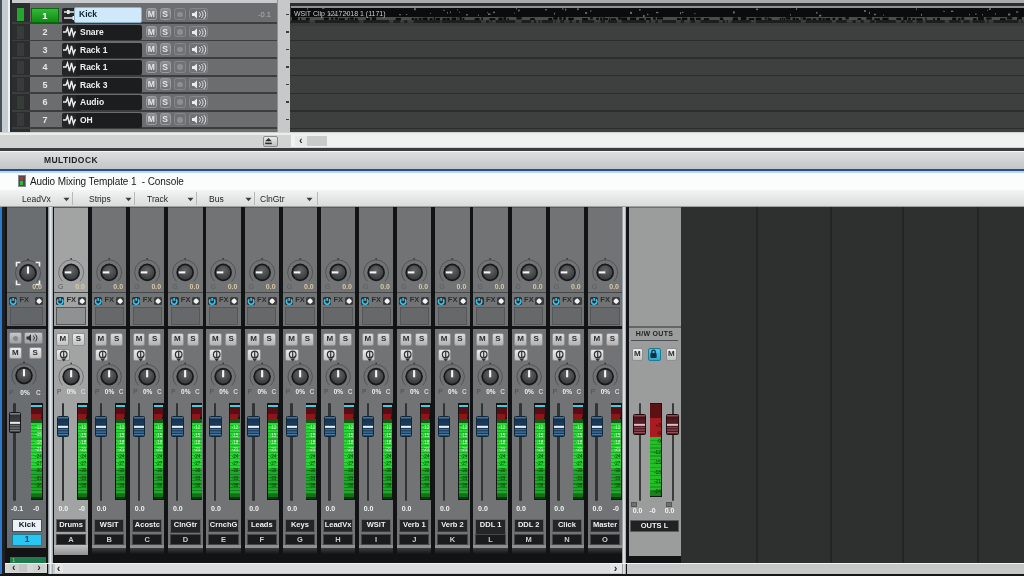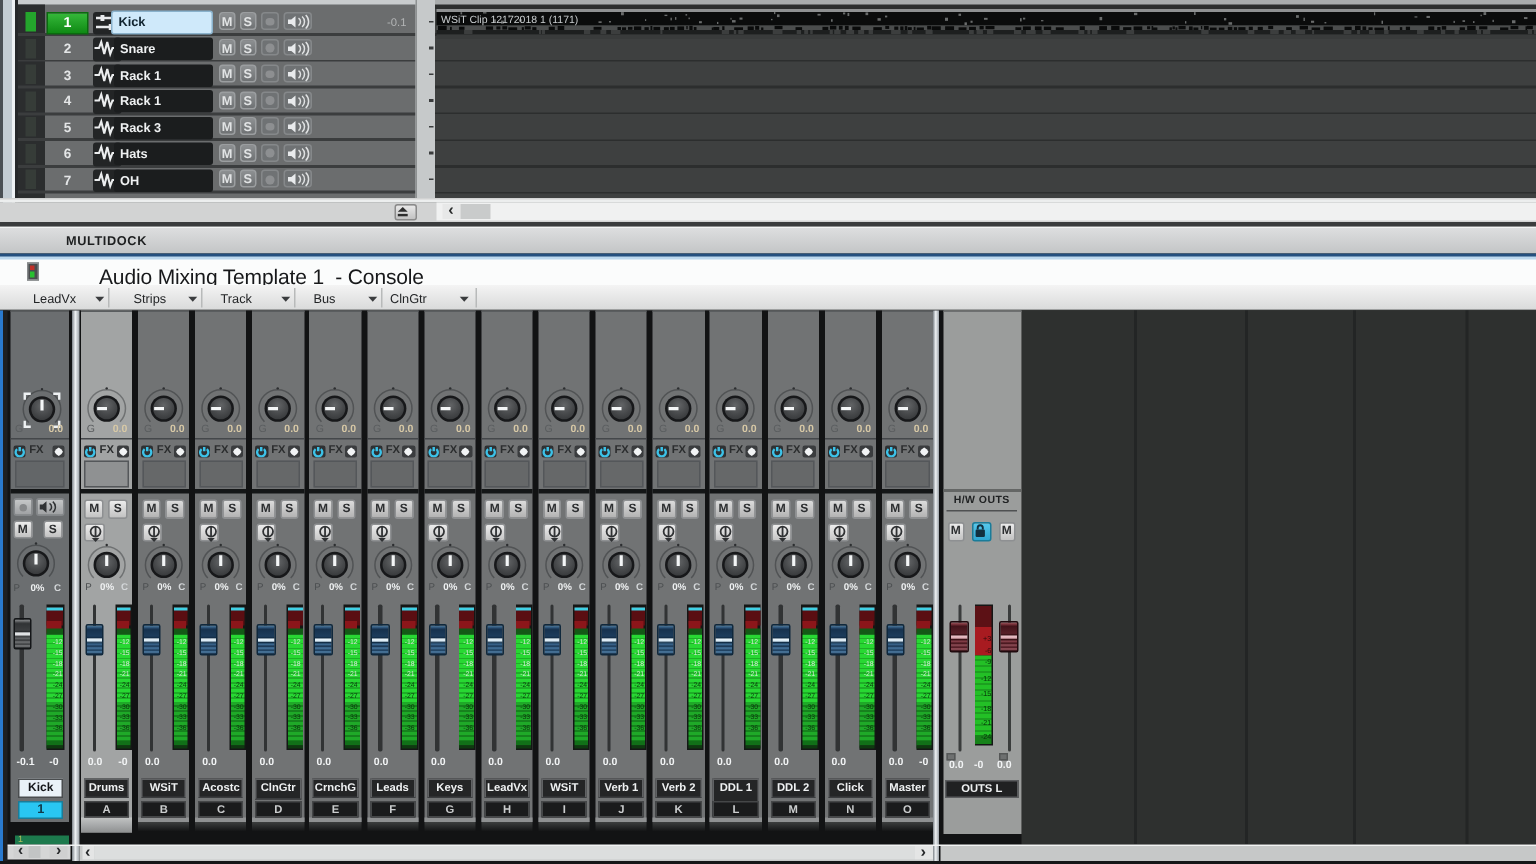--- a/index.html
+++ b/index.html
@@ -125,21 +125,21 @@
   </div>
 <div style="position:absolute;left:12px;top:109.85px;width:266px;height:1.8px;background:#3b3d3e;"></div>
 <div style="position:absolute;left:290px;top:110.05px;width:734px;height:1.5px;background:#2c2e2e;"></div>
 <div style="position:absolute;left:17px;top:95.75px;width:7px;height:13px;background:#363c38;"></div>
 <div style="position:absolute;left:31px;top:95.25px;width:28px;height:15.5px;color:#e4e6e7;font-weight:bold;font-size:9px;text-align:center;line-height:15px;">6</div>
 <div style="position:absolute;left:61.5px;top:95.25px;width:19px;height:15.5px;background:#232526;border-radius:2px;text-align:center;line-height:13px;">
     <svg width="18" height="14" viewBox="0 0 18 14">
       <path d="M1 7h3l1.5-4 2 8 2-8 2 8 1.5-4h4" stroke="#eceeef" stroke-width="1.4" fill="none"></path>
     </svg>
   </div>
-<div style="position:absolute;left:76px;top:95.25px;width:65.5px;height:15px;background:#1b1d1e;border-radius:2px;color:#eff1f2;font-weight:bold;font-size:8.5px;line-height:14.5px;padding-left:4px;">Hats</div>
+<div style="position:absolute;left:76px;top:95.25px;width:65.5px;height:15px;background:#1b1d1e;border-radius:2px;color:#eff1f2;font-weight:bold;font-size:8.5px;line-height:14.5px;padding-left:4px;">Audio</div>
 <div style="position:absolute;left:146px;top:95.85px;width:10.8px;height:11.8px;background:linear-gradient(#8d9092,#6f7274);border:1px solid #9b9ea0;border-radius:2.5px;color:#e2e4e5;font-weight:bold;font-size:8.5px;text-align:center;line-height:10.5px;">M</div>
 <div style="position:absolute;left:159.8px;top:95.85px;width:10.8px;height:11.8px;background:linear-gradient(#8d9092,#6f7274);border:1px solid #9b9ea0;border-radius:2.5px;color:#e2e4e5;font-weight:bold;font-size:8.5px;text-align:center;line-height:10.5px;">S</div>
 <div style="position:absolute;left:173.8px;top:95.85px;width:11.8px;height:11.8px;background:#6f7274;border:1px solid #85888a;border-radius:2.5px;">
     <div style="position:absolute;left:2.6px;top:2.6px;width:5.6px;height:5.6px;border-radius:50%;background:#8d8f91;"></div>
   </div>
 <div style="position:absolute;left:189px;top:95.85px;width:18.6px;height:11.8px;background:#6f7274;border:1px solid #85888a;border-radius:2.5px;text-align:center;line-height:9px;">
     <svg width="17" height="11" viewBox="0 0 17 11">
       <path d="M2 4h2.2L7 1.6v7.8L4.2 7H2z" fill="#e8eaec"></path>
       <path d="M9 3a3 3 0 010 5M11.4 2a4.6 4.6 0 010 7M13.8 1a6.2 6.2 0 010 9" stroke="#dfe1e2" stroke-width="1" fill="none"></path>
     </svg>
@@ -416,21 +416,21 @@
 <div style="position:absolute;left:0px;top:148px;width:1024px;height:3px;background:#3a3c3d;"></div>
 <div style="position:absolute;left:0px;top:151px;width:1024px;height:18px;background:linear-gradient(#dddedf,#c3c5c6);border-top:1px solid #f4f5f5;"></div>
 <div style="position:absolute;left:44px;top:155px;width:120px;height:11px;color:#1d1f20;font-weight:bold;font-size:8.5px;letter-spacing:0.4px;">MULTIDOCK</div>
 <div style="position:absolute;left:0px;top:169px;width:1024px;height:3.2px;background:#25507f;"></div>
 <div style="position:absolute;left:0px;top:172.2px;width:1024px;height:17.8px;background:#fbfcfc;"></div>
 <div style="position:absolute;left:0px;top:171.2px;width:1024px;height:1.6px;background:#bcd8ee;"></div>
 <div style="position:absolute;left:18px;top:175px;width:7.5px;height:11.5px;background:#4a4c4e;border:1px solid #86898b;">
     <div style="position:absolute;left:1.2px;top:1px;width:3.2px;height:2.6px;background:#c03028;"></div>
     <div style="position:absolute;left:1.2px;top:5.4px;width:3.2px;height:3.6px;background:#28c030;"></div>
   </div>
-<div style="position:absolute;left:30px;top:176px;width:400px;height:12px;color:#17181a;font-size:14px;letter-spacing:-0.1px;margin-left:36px;">Audio Mixing Template 1&nbsp; - Console</div>
+<div style="position:absolute;left:30px;top:176px;width:400px;height:12px;color:#17181a;font-size:10px;letter-spacing:-0.1px;">Audio Mixing Template 1&nbsp; - Console</div>
 <div style="position:absolute;left:0px;top:190px;width:1024px;height:16.5px;background:linear-gradient(#f4f4f4,#dadbdb);border-bottom:1px solid #9fa1a1;"></div>
 <div style="position:absolute;left:22px;top:193.5px;width:50px;height:11px;color:#222426;font-size:8.5px;">LeadVx</div>
 <svg class="r" style="left:63px;top:197px" width="7" height="5" viewBox="0 0 7 5">
     <path d="M0.5 0.8L3.5 4.2L6.5 0.8z" fill="#3a3c3e"></path>
   </svg>
 <div style="position:absolute;left:89px;top:193.5px;width:50px;height:11px;color:#222426;font-size:8.5px;">Strips</div>
 <svg class="r" style="left:124.5px;top:197px" width="7" height="5" viewBox="0 0 7 5">
     <path d="M0.5 0.8L3.5 4.2L6.5 0.8z" fill="#3a3c3e"></path>
   </svg>
 <div style="position:absolute;left:147px;top:193.5px;width:50px;height:11px;color:#222426;font-size:8.5px;">Track</div>

